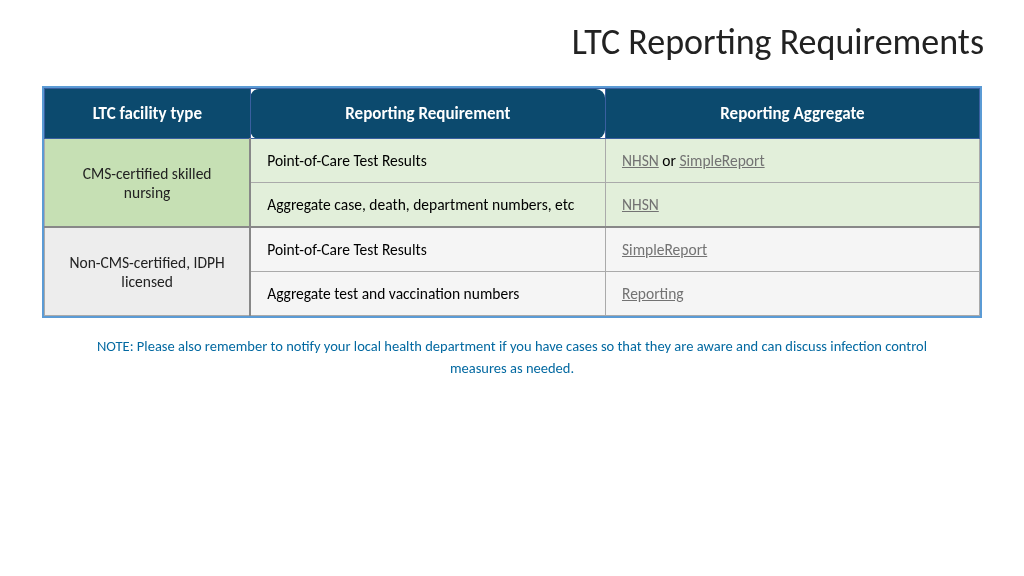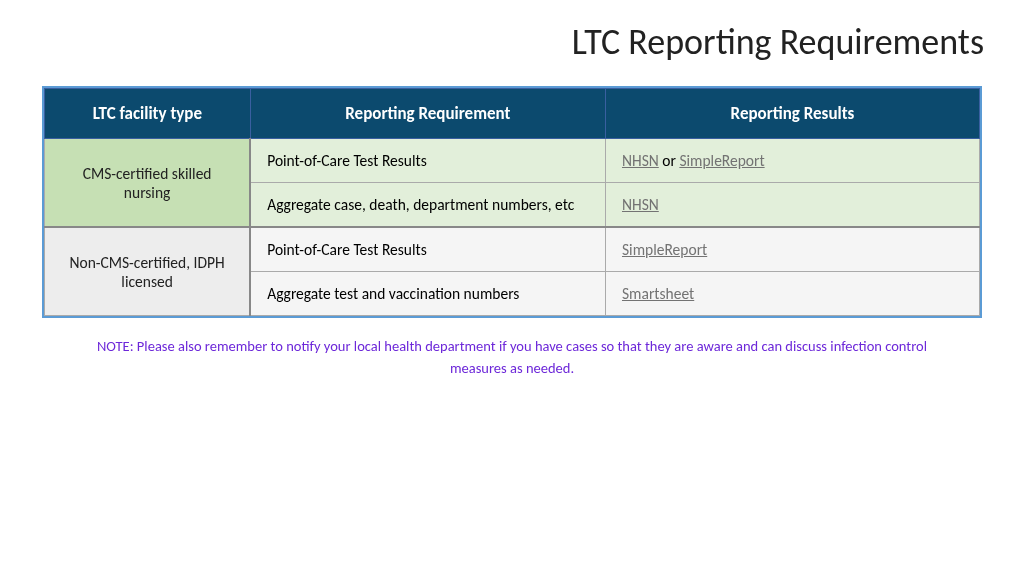--- a/index.html
+++ b/index.html
@@ -40,21 +40,21 @@
       background-color: #0c4a6e;
       color: #ffffff;
       font-weight: 700;
       font-size: 17px;
       padding: 14px 16px;
       text-align: center;
       border: 1px solid #3a5fa0;
     }
 
     th:first-child { width: 22%; }
-    th:nth-child(2) { width: 38%; }
+    th:nth-child(2) { width: 38%; border-radius: 9px; }
     th:nth-child(3) { width: 40%; }
 
     tbody tr td {
       padding: 12px 16px;
       font-size: 15.5px;
       vertical-align: middle;
       border: 1px solid #aaaaaa;
     }
 
     .row-cms td {
@@ -84,42 +84,42 @@
 
     .link-cell a {
       color: #737373;
       text-decoration: underline;
       font-size: 15.5px;
     }
 
     .note-text {
       margin-top: 18px;
       font-size: 14.5px;
-      color: #6d28d9;
+      color: #0369a1;
       text-align: center;
       max-width: 860px;
       line-height: 1.5;
     }
 
     .row-divider td {
       border-top: 2px solid #888888;
     }
   </style>
 </head>
 <body>
 
 <h1 class="page-title">LTC Reporting Requirements</h1>
 
 <div class="table-wrapper">
   <table>
     <thead>
       <tr>
         <th>LTC facility type</th>
         <th>Reporting Requirement</th>
-        <th>Reporting Results</th>
+        <th>Reporting Aggregate</th>
       </tr>
     </thead>
     <tbody>
 
       <tr class="row-cms">
         <td class="facility-cell cms-facility" rowspan="2">CMS-certified skilled nursing</td>
         <td>Point-of-Care Test Results</td>
         <td class="link-cell">
           <a href="#">NHSN</a><span> or </span><a href="#">SimpleReport</a>
         </td>
@@ -134,20 +134,20 @@
       <tr class="row-noncms row-divider">
         <td class="facility-cell noncms-facility" rowspan="2">Non-CMS-certified, IDPH licensed</td>
         <td>Point-of-Care Test Results</td>
         <td class="link-cell">
           <a href="#">SimpleReport</a>
         </td>
       </tr>
       <tr class="row-noncms">
         <td>Aggregate test and vaccination numbers</td>
         <td class="link-cell">
-          <a href="#">Smartsheet</a>
+          <a href="#">Reporting</a>
         </td>
       </tr>
     </tbody>
   </table>
 </div>
 
 <p class="note-text">NOTE: Please also remember to notify your local health department if you have cases so that they are aware and can discuss infection control measures as needed.</p>
 
 </body></html>

